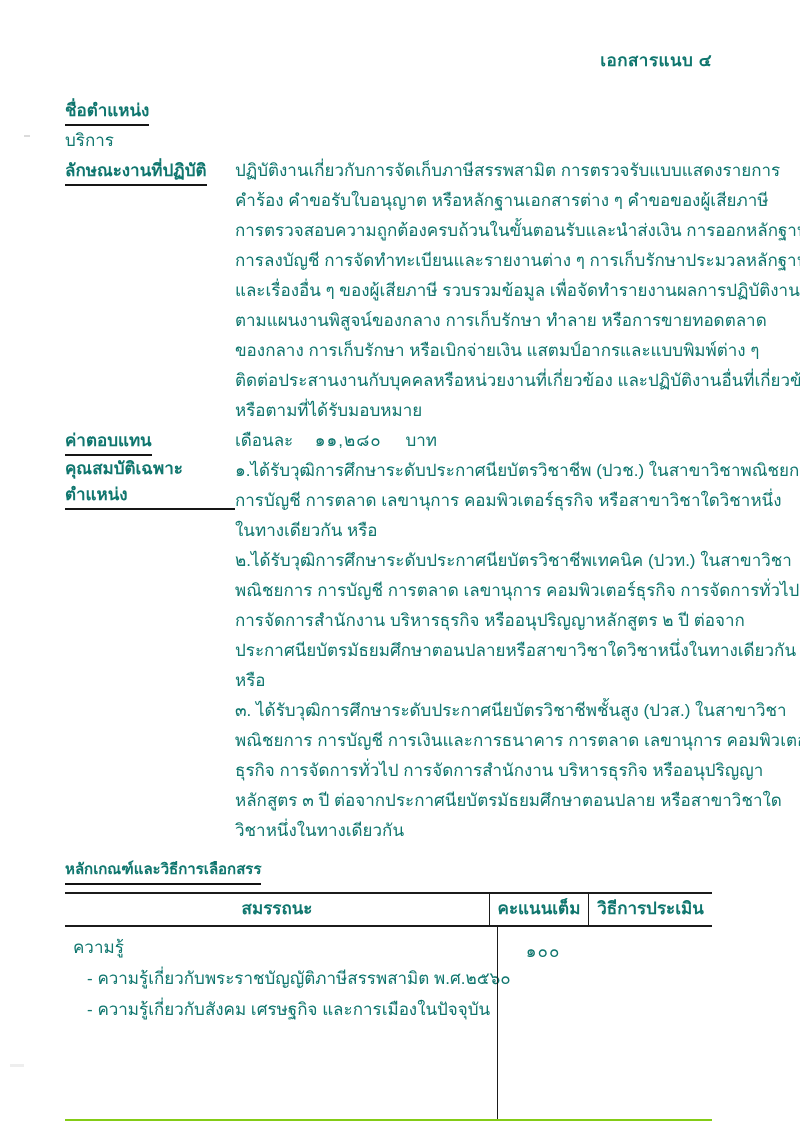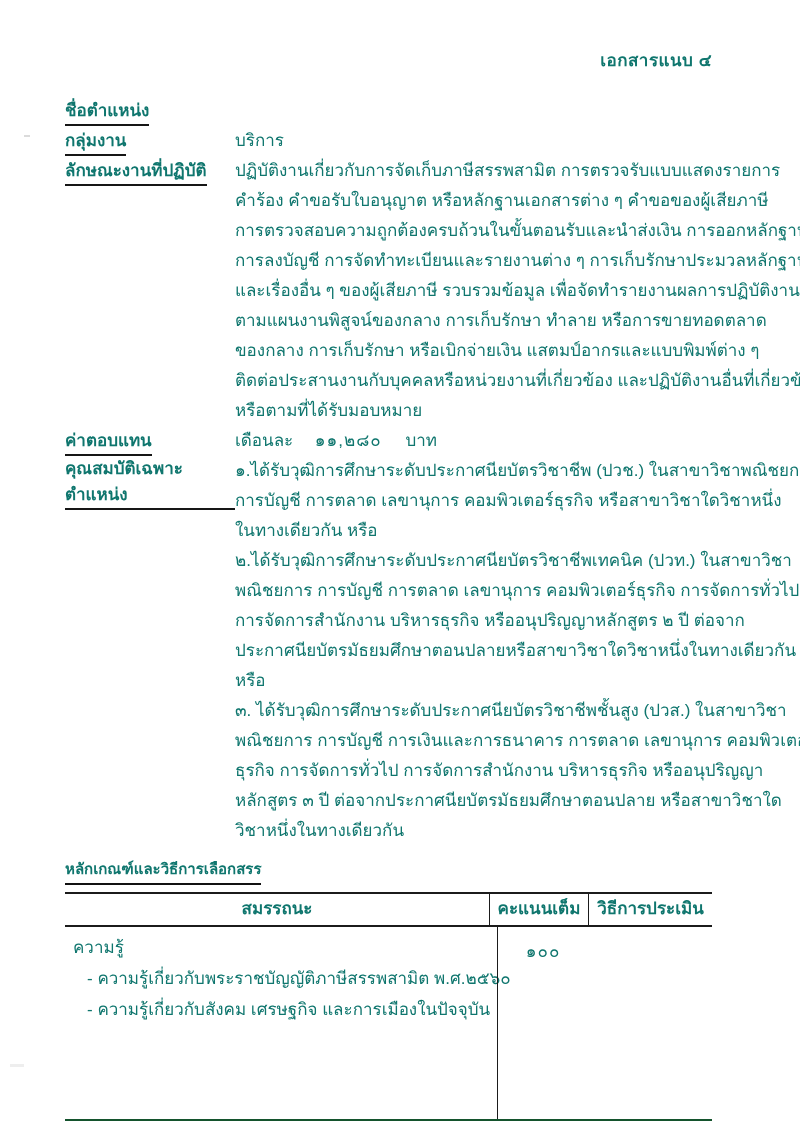--- a/index.html
+++ b/index.html
@@ -48,21 +48,21 @@
   }
   .section-heading .label{
     border-bottom:2.5px solid #111111;
     line-height:28px;
   }
   
   .sel-table{
     margin-top:7px;
     width:647px;
     border-top:2px solid #1b1b1b;
-    border-bottom:2px solid #14532d;
+    border-bottom:2px solid #84cc16;
   }
   .thead{
     display:grid;
     grid-template-columns:424px 99px 124px;
     border-bottom:2px solid #1b1b1b;
   }
   .thead .th{
     text-align:center;
     font-weight:bold;
     padding:2px 0 3px 0;
@@ -94,23 +94,20 @@
 
   <div class="content">
 
     <div class="row">
       <div class="label-col">
         <span class="label">ชื่อตำแหน่ง</span>
       </div>
     </div>
 
     <div class="row">
-      <div class="label-col">
-        <span class="label">กลุ่มงาน</span>
-      </div>
       <div class="value-col">บริการ</div>
     </div>
 
     <div class="row">
       <div class="label-col">
         <span class="label">ลักษณะงานที่ปฏิบัติ</span>
       </div>
       <div class="value-col par">
         <div class="line">ปฏิบัติงานเกี่ยวกับการจัดเก็บภาษีสรรพสามิต  การตรวจรับแบบแสดงรายการ</div>
         <div class="line">คำร้อง  คำขอรับใบอนุญาต  หรือหลักฐานเอกสารต่าง ๆ คำขอของผู้เสียภาษี</div>

